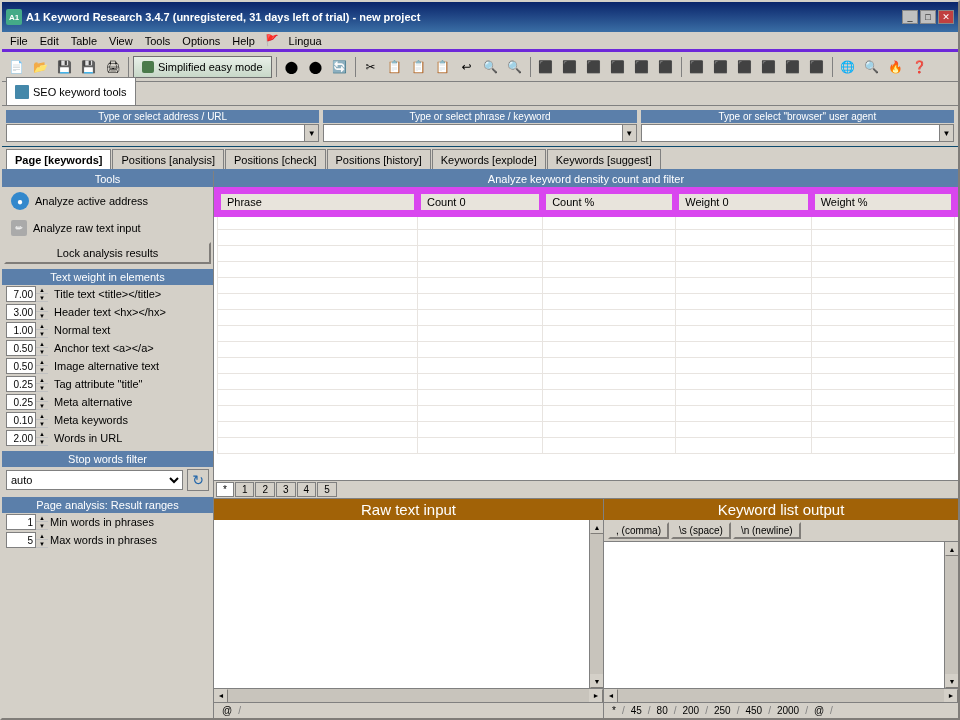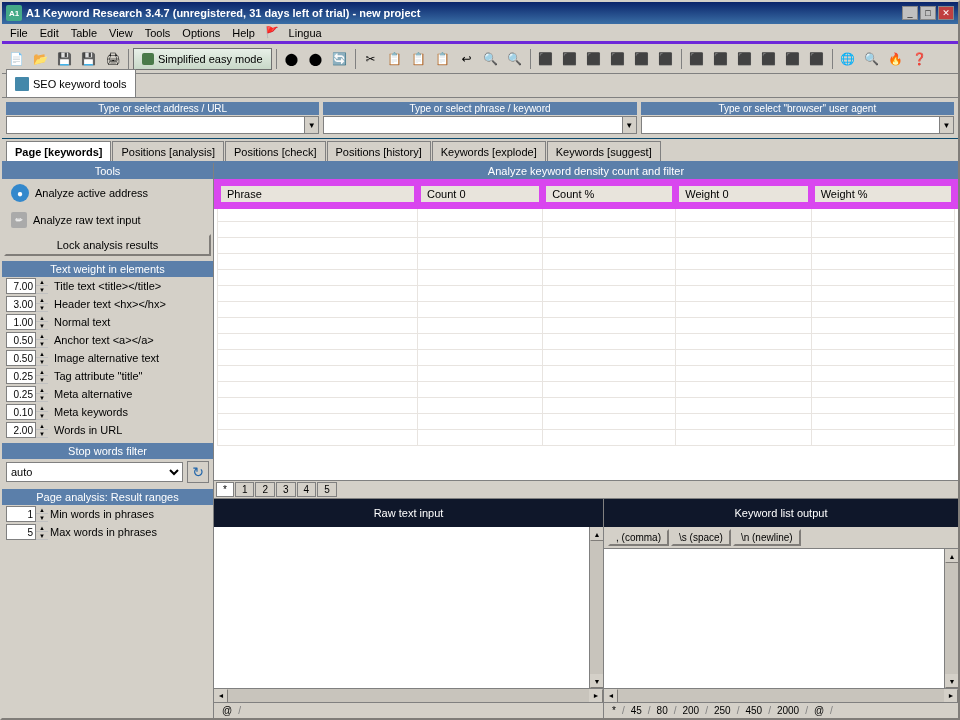--- a/index.html
+++ b/index.html
@@ -2,21 +2,21 @@
 <html><head>
   <meta charset="utf-8">
   <style>
     * { margin: 0; padding: 0; box-sizing: border-box; }
     body { font-family: 'Tahoma', 'Arial', sans-serif; font-size: 11px; background: #d4d0c8; width: 960px; height: 720px; overflow: hidden; }
 
     
     .title-bar {
       background: linear-gradient(to bottom, #0a246a, #3a6ea5);
       color: white;
-      height: 22px;
+      height: 30px;
       display: flex;
       align-items: center;
       justify-content: space-between;
       padding: 7px 4px;
       user-select: none;
     }
     .title-bar-left { display: flex; align-items: center; gap: 4px; font-size: 11px; font-weight: bold; }
     .title-bar-icon { width: 16px; height: 16px; background: #4a8; border-radius: 2px; display: flex; align-items: center; justify-content: center; font-size: 8px; color: white; }
     .title-bar-controls { display: flex; gap: 2px; }
     .title-btn { width: 16px; height: 14px; background: #c0c0c0; border: 1px solid #888; font-size: 9px; display: flex; align-items: center; justify-content: center; cursor: pointer; color: #000; }
@@ -279,24 +279,24 @@
       display: flex;
       flex-direction: column;
       border-right: 1px solid #808080;
     }
     .keyword-output-panel {
       flex: 1;
       display: flex;
       flex-direction: column;
     }
     .panel-header {
-      background: #0f172a;
+      background: #a16207;
       color: white;
-      font-size: 11px;
-      padding: 8px 6px;
+      font-size: 15px;
+      padding: 2px 6px;
       text-align: center;
     }
     .text-area-container {
       flex: 1;
       display: flex;
       position: relative;
       overflow: hidden;
     }
     textarea {
       flex: 1;

